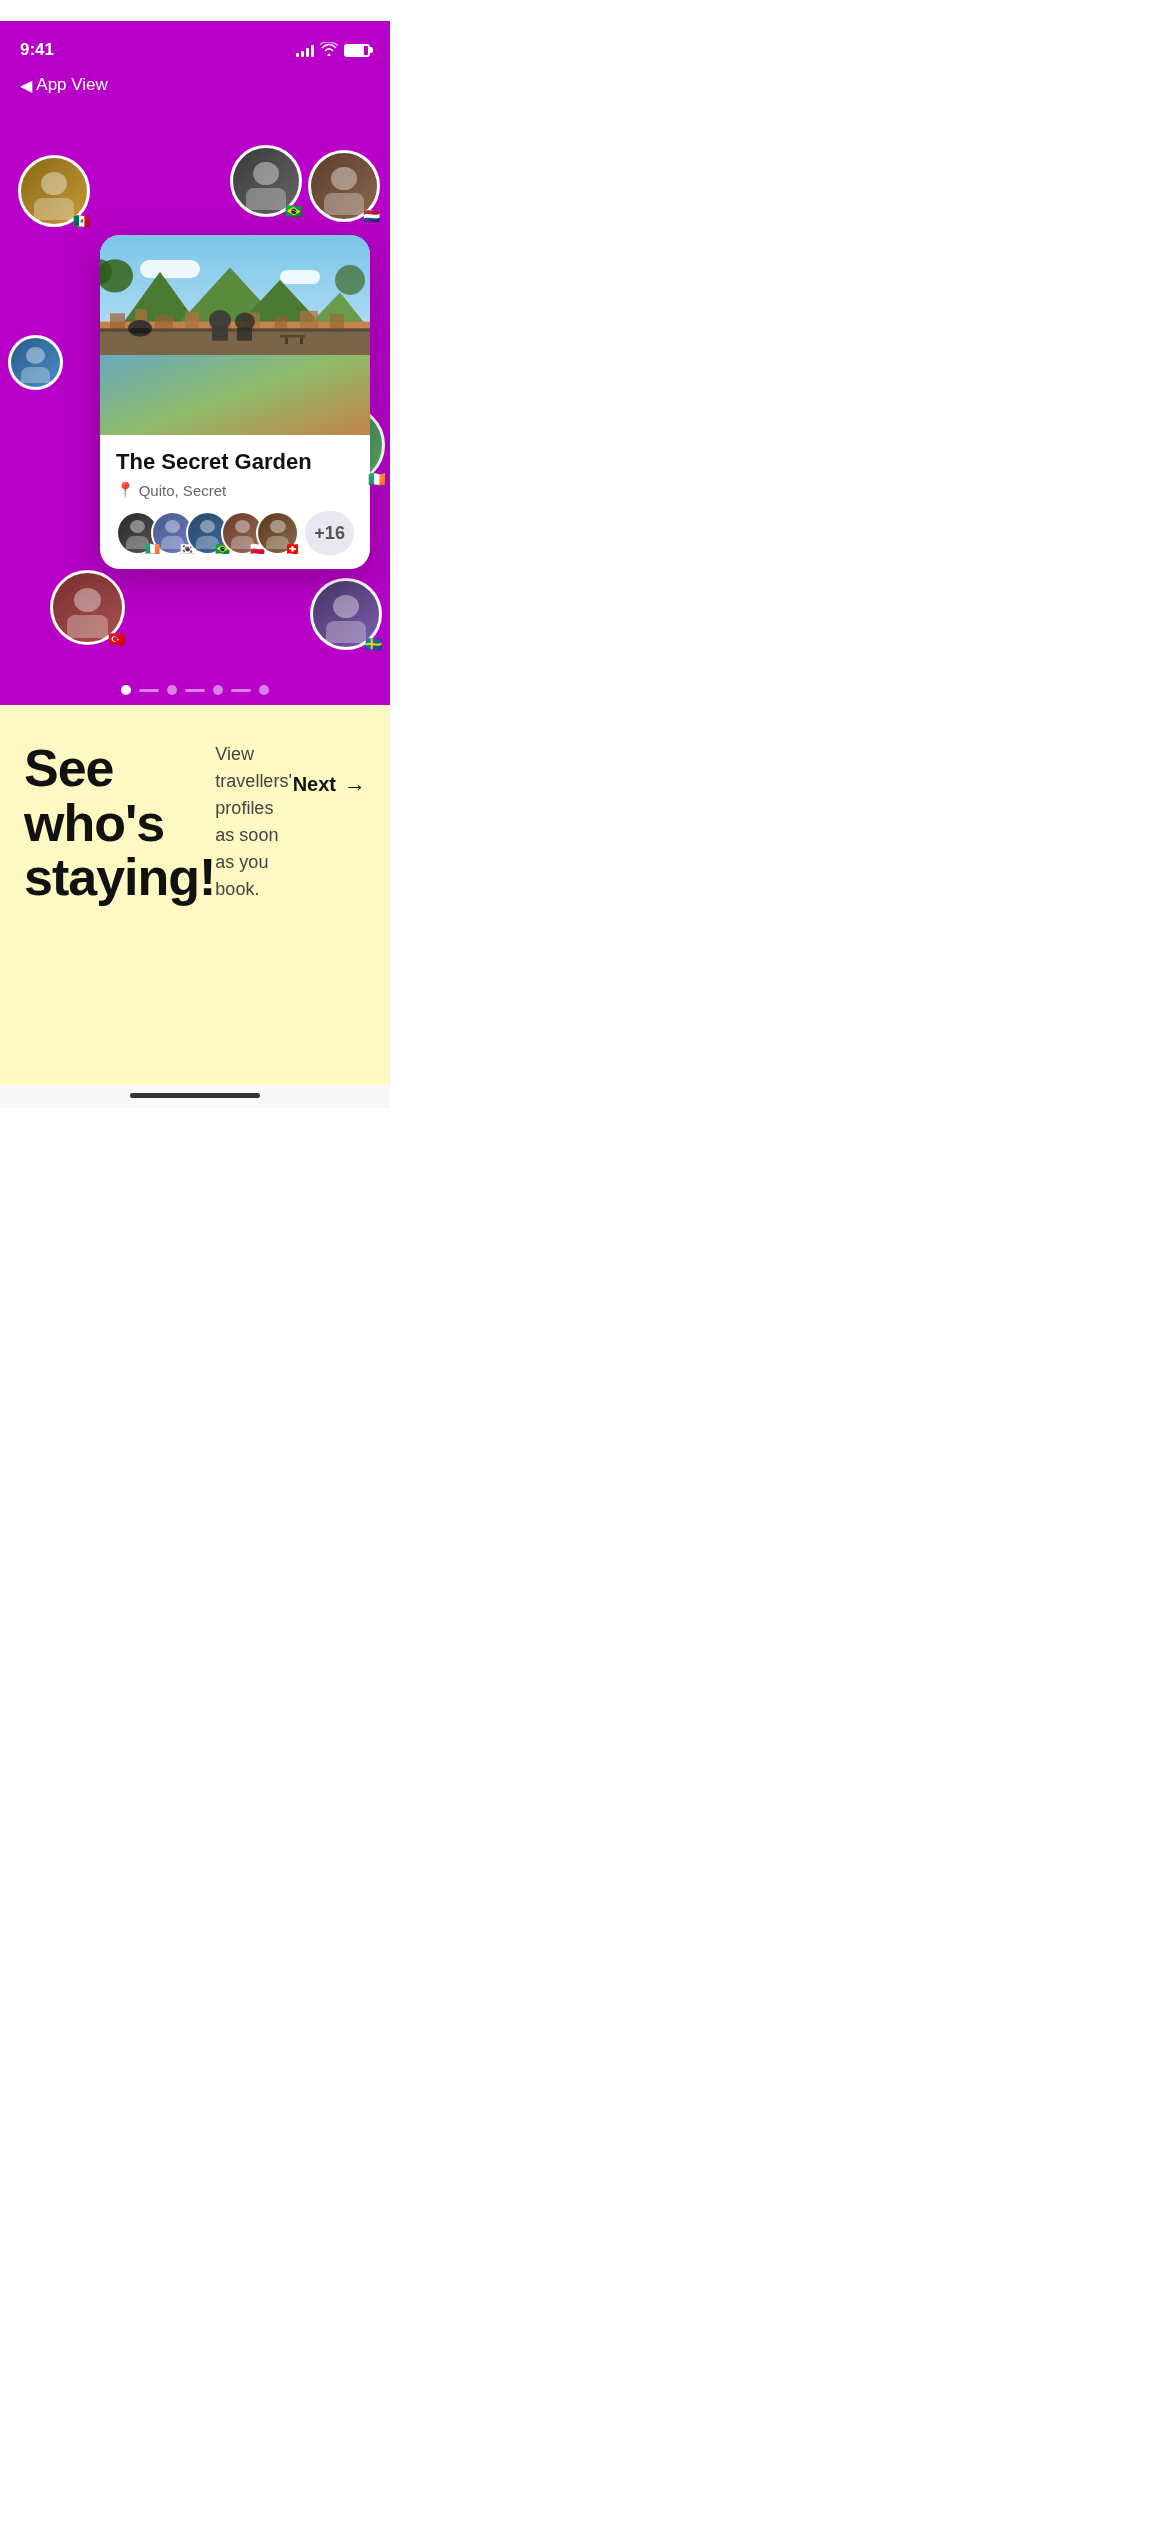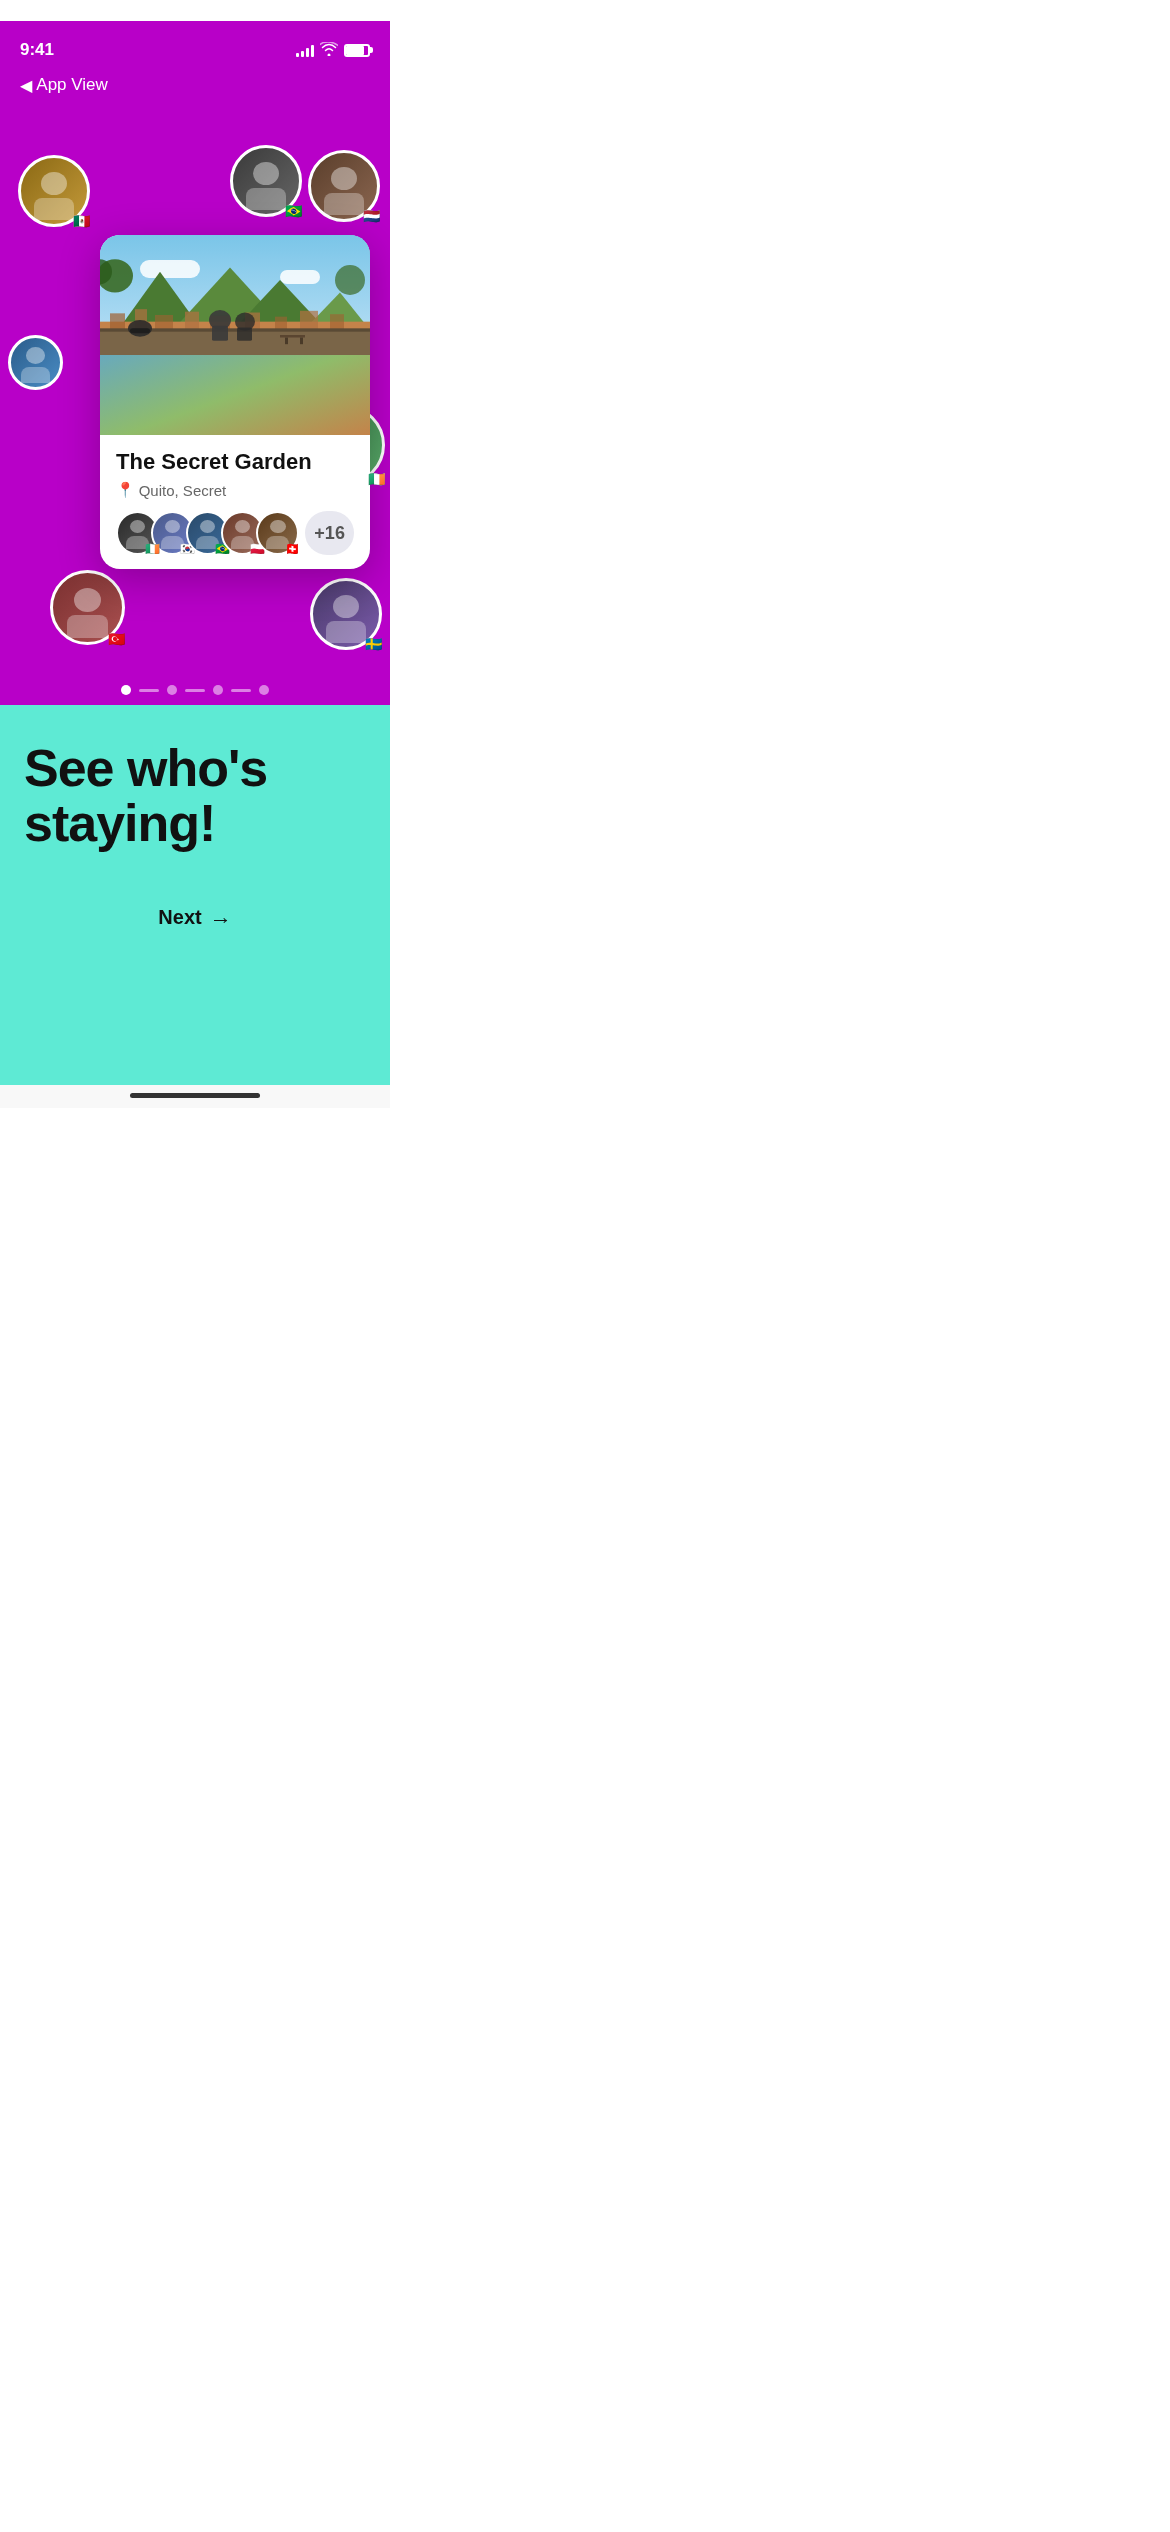--- a/index.html
+++ b/index.html
@@ -257,25 +257,25 @@
     }
     .dot-dash {
       width: 20px;
       height: 3px;
       background: rgba(255,255,255,0.5);
       border-radius: 2px;
     }
 
     
     .bottom-section {
-      background: #5eead4;
+      background: #fef9c3;
       padding: 36px 24px 20px;
       min-height: 380px;
       display: flex;
-      flex-direction: column;
+      flex-direction: row;
     }
 
     .main-heading {
       font-size: 52px;
       font-weight: 900;
       color: #111;
       line-height: 1.05;
       margin-bottom: 24px;
       letter-spacing: -1px;
     }
@@ -567,20 +567,21 @@
     <div class="dot"></div>
     <div class="dot-dash"></div>
     <div class="dot"></div>
     <div class="dot-dash"></div>
     <div class="dot"></div>
   </div>
 </div>
 
 <div class="bottom-section">
   <h1 class="main-heading">See who's staying!</h1>
+  <p class="sub-text">View travellers' profiles as soon as you book.</p>
 
   <div class="next-button-area">
     <button class="next-button">
       <span>Next</span>
       <span class="next-arrow">→</span>
     </button>
   </div>
 </div>
 
 <div class="home-indicator">

